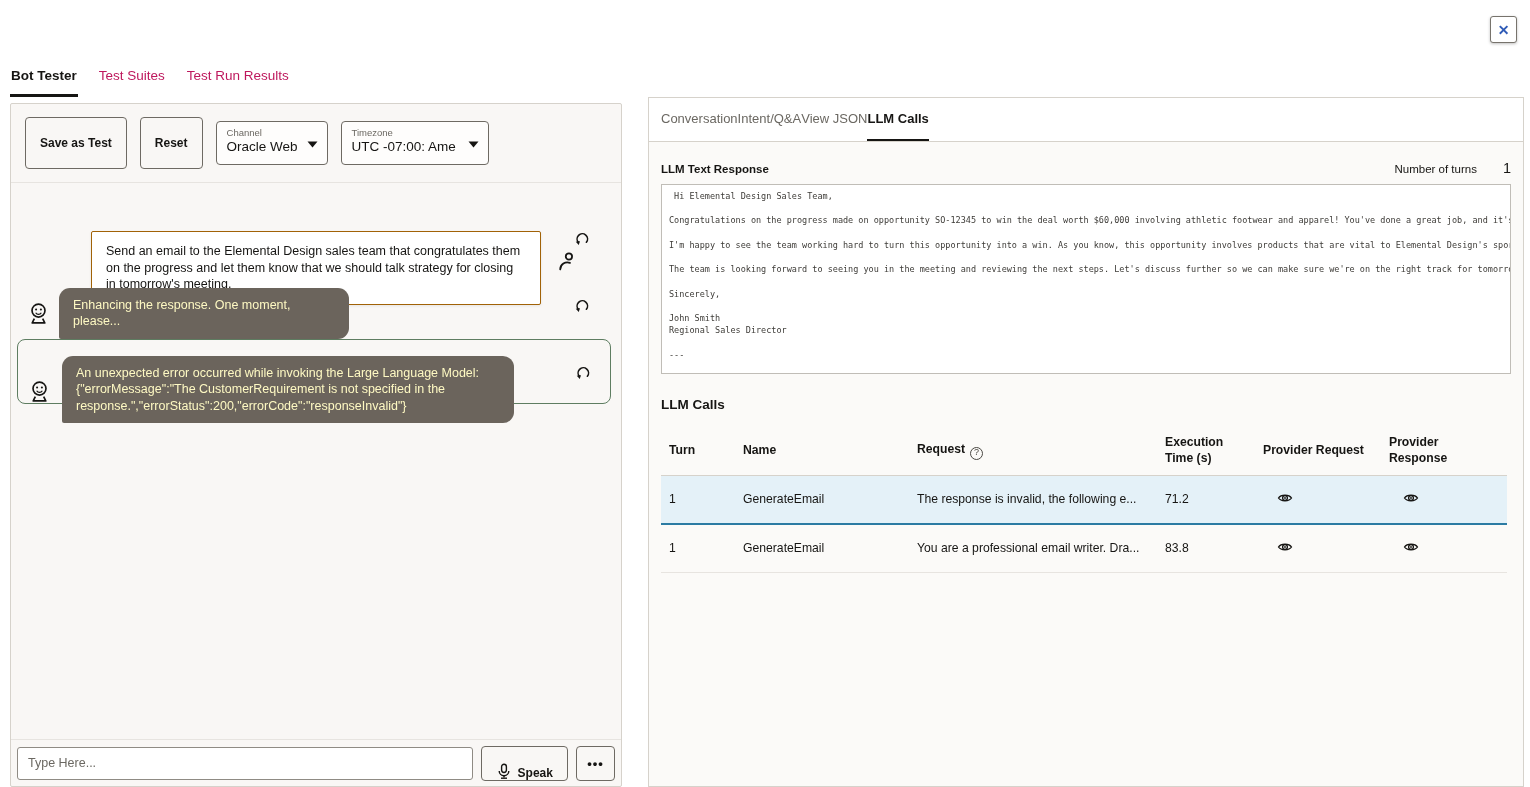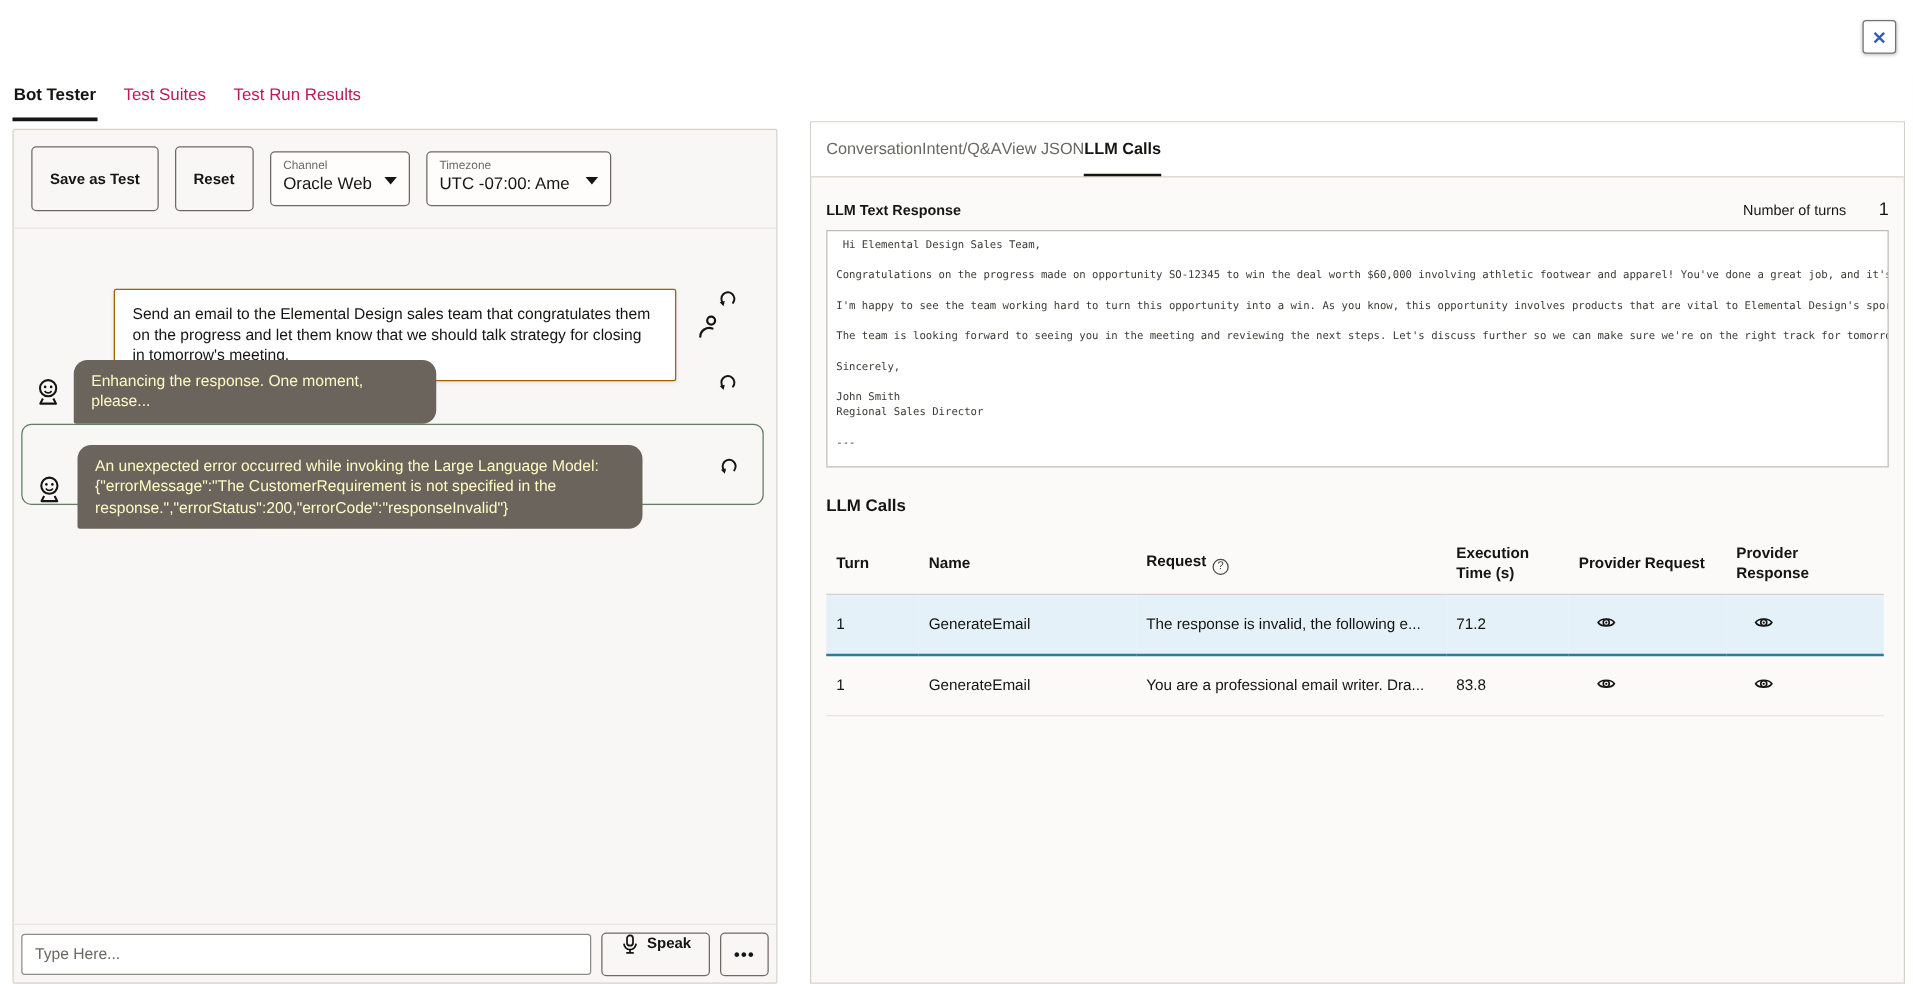--- a/index.html
+++ b/index.html
@@ -45,21 +45,21 @@
                 border-radius:11px 11px 11px 2px; padding:9px 14px; }
   .bot-status { position:absolute; left:48px; top:105px; max-width:290px; }
   .error-box { position:absolute; left:6px; top:156px; width:594px; height:65px;
                border:1px solid #5e7d61; border-radius:8px; }
   .bot-error { position:absolute; left:44px; top:16px; width:452px; border-radius:11px 11px 11px 2px; }
 
   .tester-footer { height:47px; border-top:1px solid #e7e4e0; display:flex; align-items:center; gap:8px; padding:0 6px; }
   .type-input { width:458px; height:33px; border:1px solid #8f8b84; border-radius:3px; background:#fff;
                 font-family:inherit; font-size:12.5px; padding:0 10px; color:#161513; }
   .type-input::placeholder { color:#6b6862; }
-  .speak-btn { height:35px; width:87px; display:flex; align-items:flex-start; justify-content:center; gap:7px;
+  .speak-btn { height:35px; width:87px; display:flex; align-items:flex-end; justify-content:center; gap:7px;
                border:1px solid #6e6a63; border-radius:4px; background:transparent; cursor:pointer;
                font-family:inherit; font-size:12px; font-weight:bold; color:#161513; }
   .more-btn { height:35px; width:39px; border:1px solid #6e6a63; border-radius:4px; background:transparent;
               cursor:pointer; font-size:13px; font-weight:bold; letter-spacing:1px; color:#161513;
               display:flex; align-items:center; justify-content:center; }
 
   
   .details-panel { position:absolute; left:648px; top:97px; width:876px; bottom:0;
                    background:#fbfaf8; border:1px solid #d6d2cb; display:flex; flex-direction:column; }
   .detail-tabs { height:44px; background:#fff; border-bottom:1px solid #d6d2cb;

